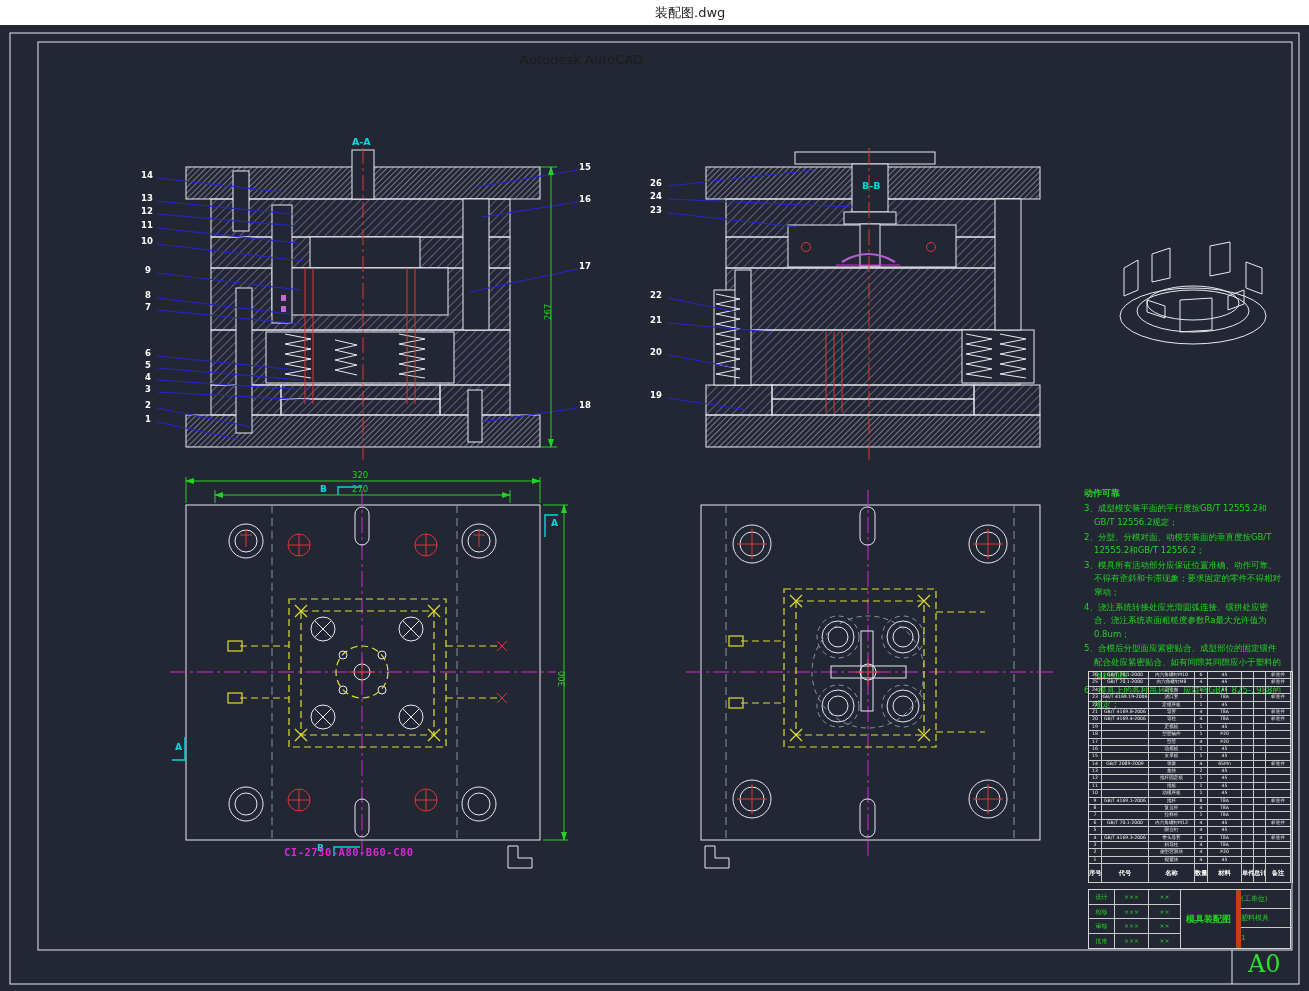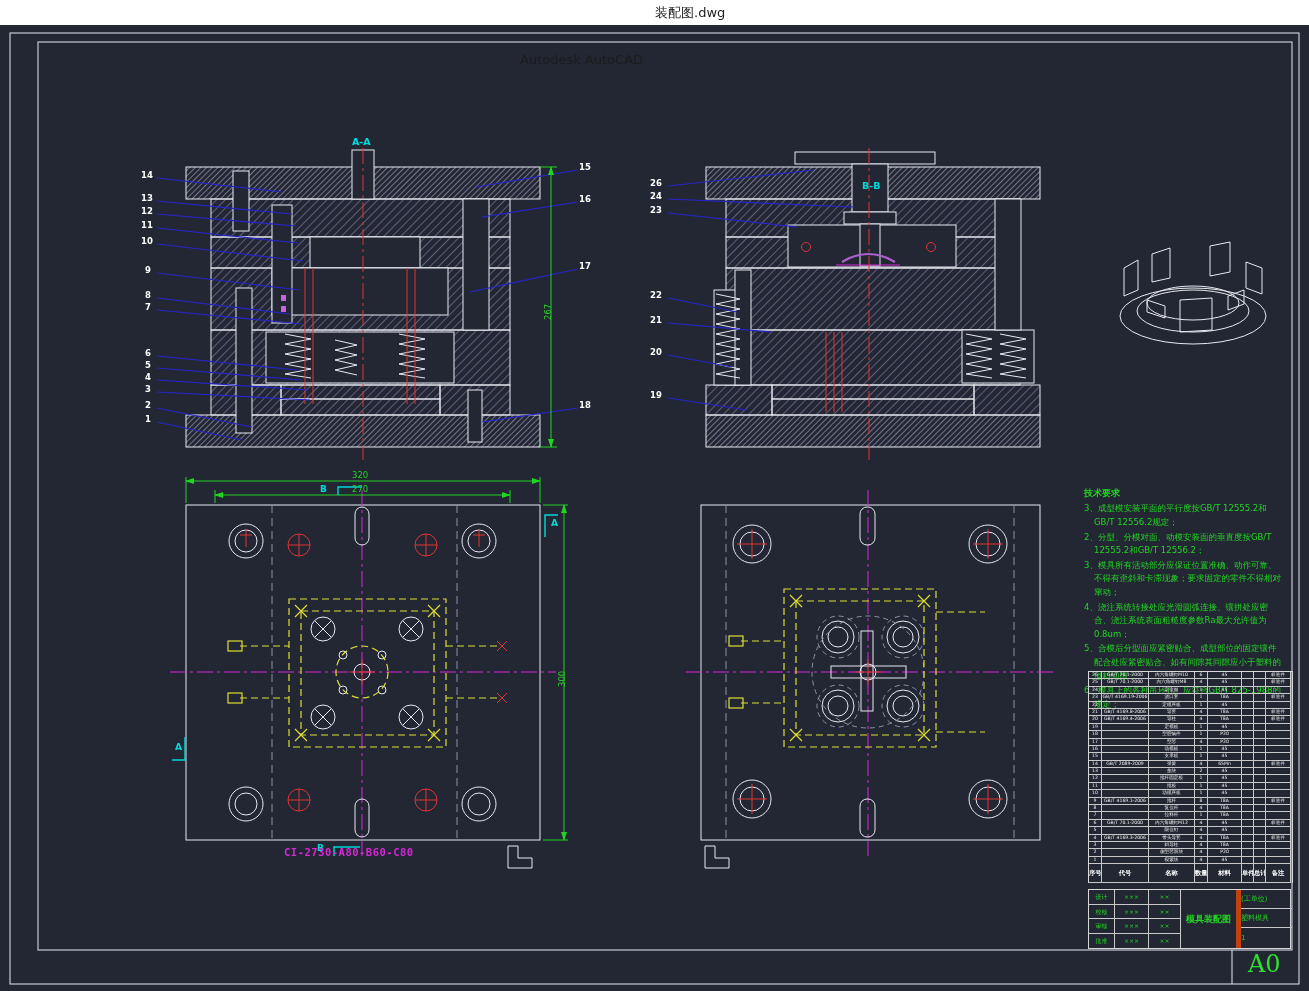--- a/index.html
+++ b/index.html
@@ -393,21 +393,21 @@
       <span class="balloon" style="left: 650px; top: 179px;">26</span>
       <span class="balloon" style="left: 650px; top: 192px;">24</span>
       <span class="balloon" style="left: 650px; top: 206px;">23</span>
       <span class="balloon" style="left: 650px; top: 291px;">22</span>
       <span class="balloon" style="left: 650px; top: 316px;">21</span>
       <span class="balloon" style="left: 650px; top: 348px;">20</span>
       <span class="balloon" style="left: 650px; top: 391px;">19</span>
     </div>
 
   <div id="notes">
-    <div class="t">技术要求</div>
+    <div class="t">动作可靠</div>
     <div id="notes-list">
         <div class="note-line">3、成型模安装平面的平行度按GB/T 12555.2和GB/T 12556.2规定；</div>
         <div class="note-line">2、分型、分模对面、动模安装面的垂直度按GB/T 12555.2和GB/T 12556.2；</div>
         <div class="note-line">3、模具所有活动部分应保证位置准确、动作可靠、不得有歪斜和卡滞现象；要求固定的零件不得相对窜动；</div>
         <div class="note-line">4、浇注系统转接处应光滑圆弧连接、镶拼处应密合、浇注系统表面粗糙度参数Ra最大允许值为0.8um；</div>
         <div class="note-line">5、合模后分型面应紧密贴合、成型部位的固定镶件配合处应紧密贴合、如有间隙其间隙应小于塑料的溢料间隙；</div>
         <div class="note-line">6、模具上的各种吊环孔、应符合GB/T 825-1988的规定；</div>
       </div>
   </div>
 

